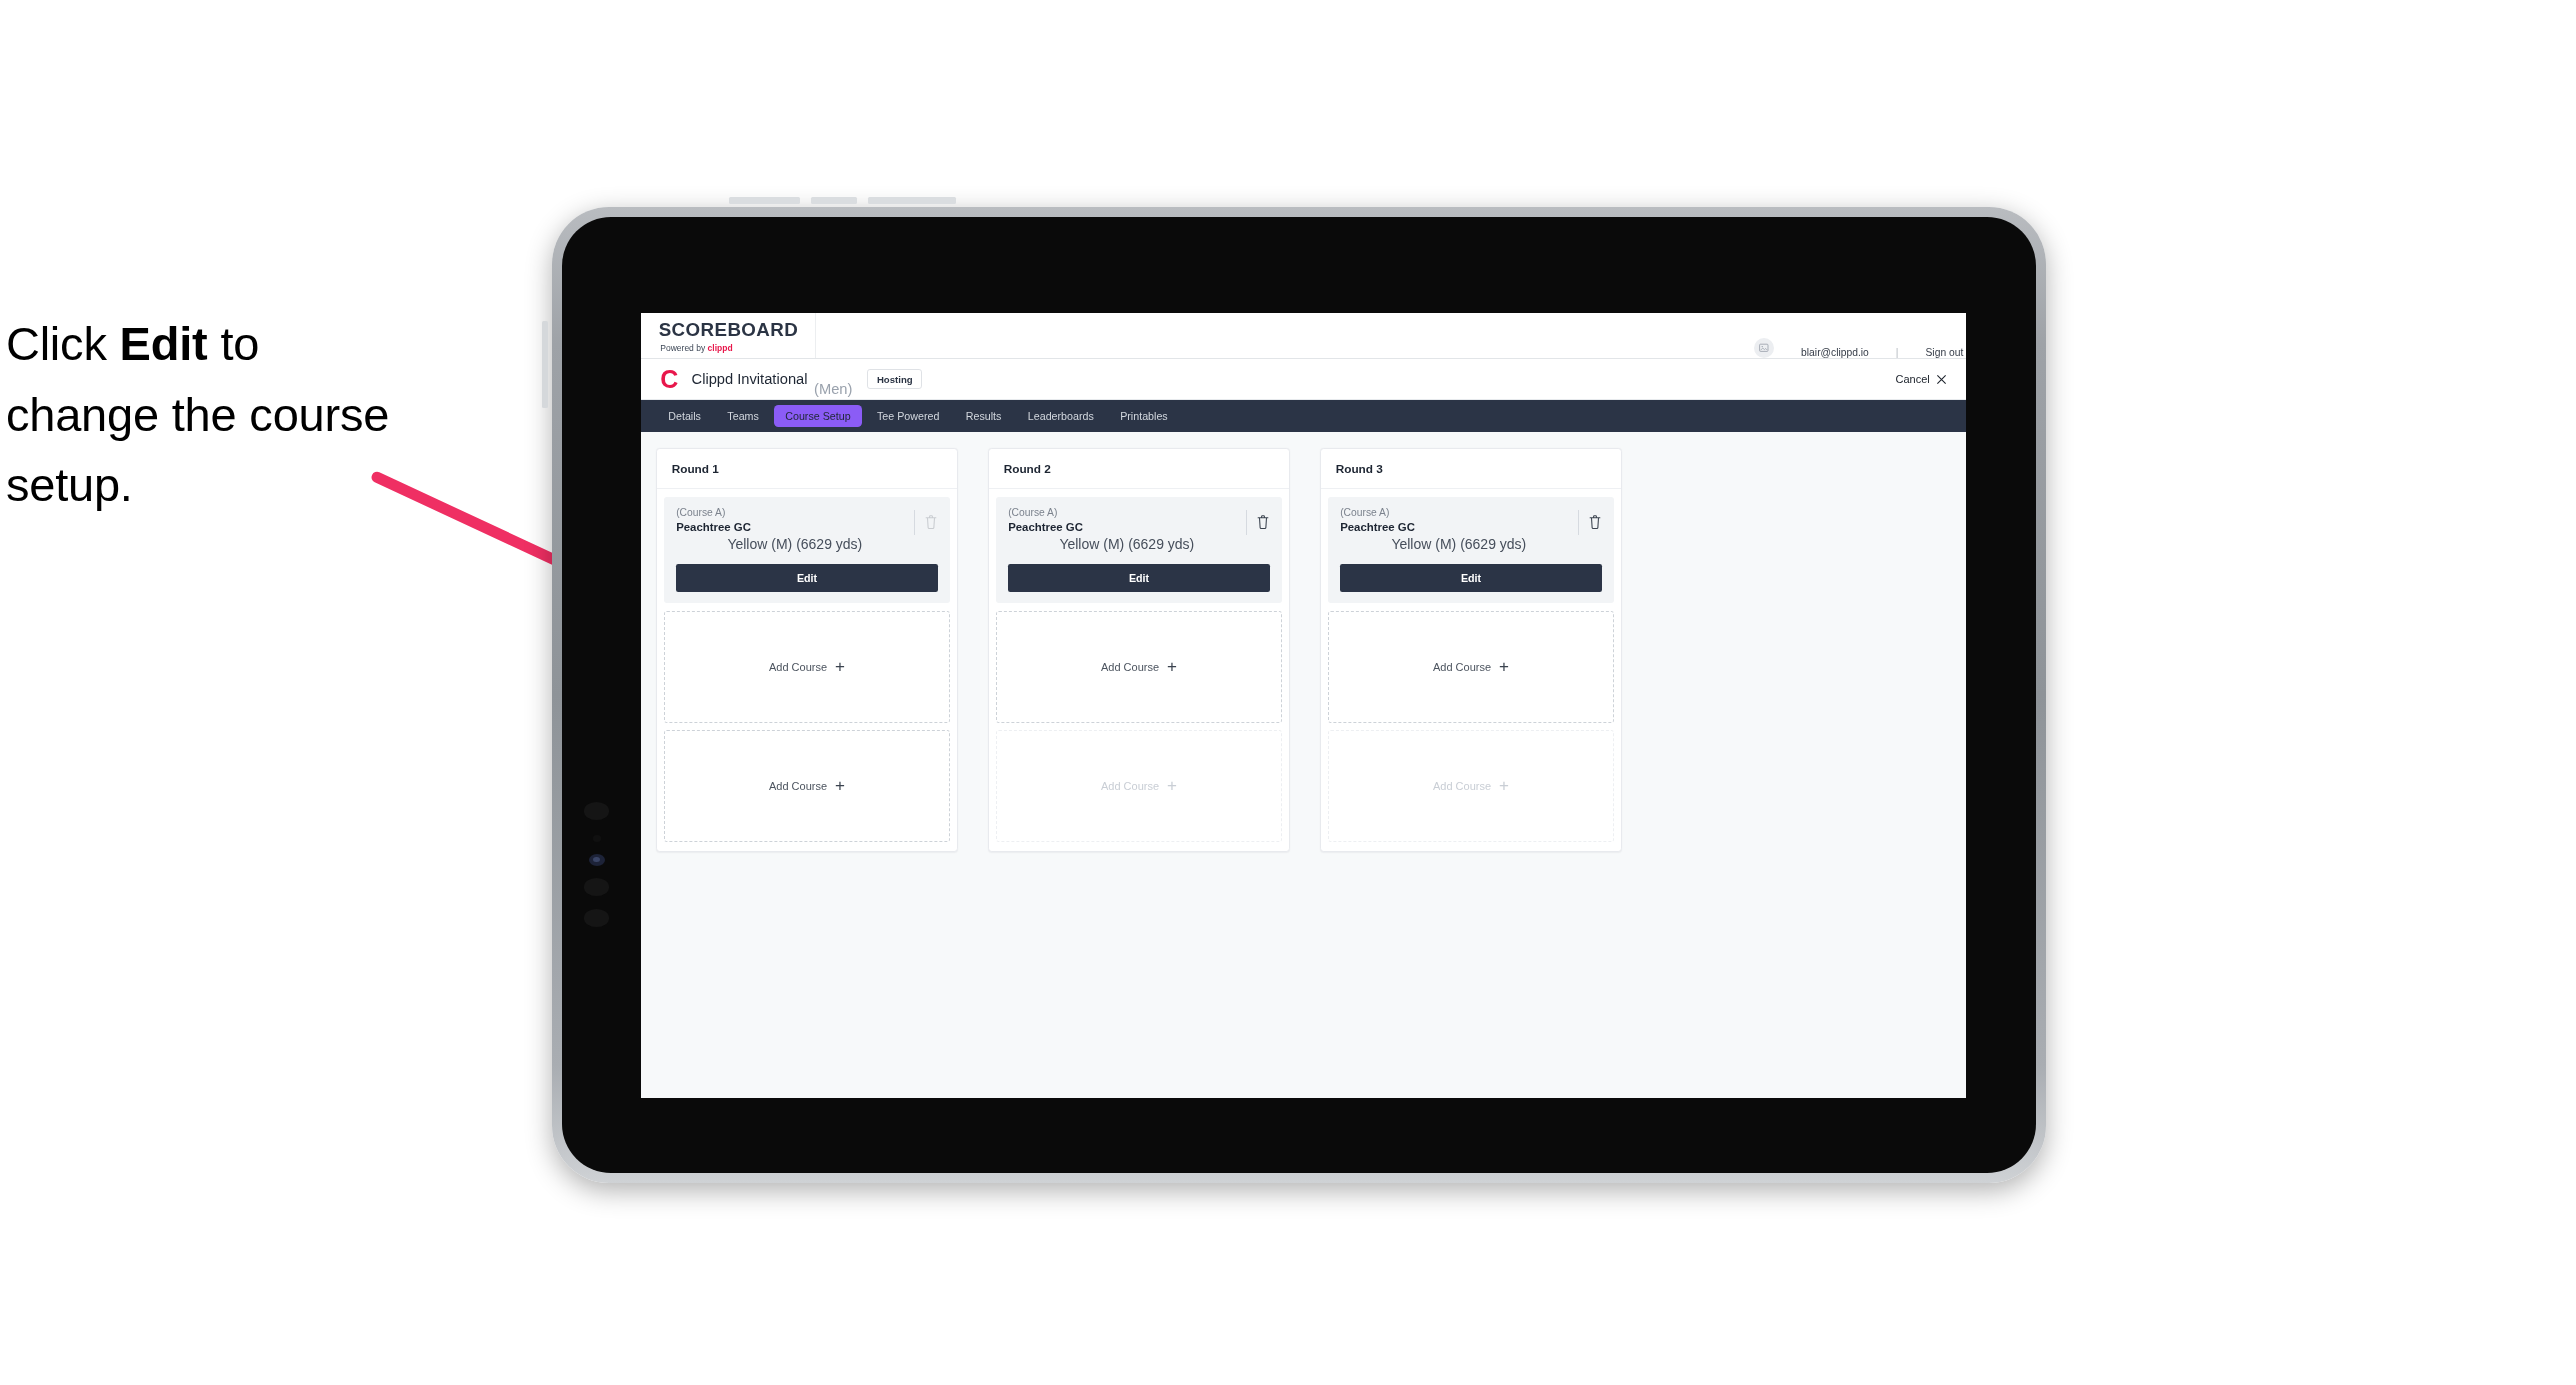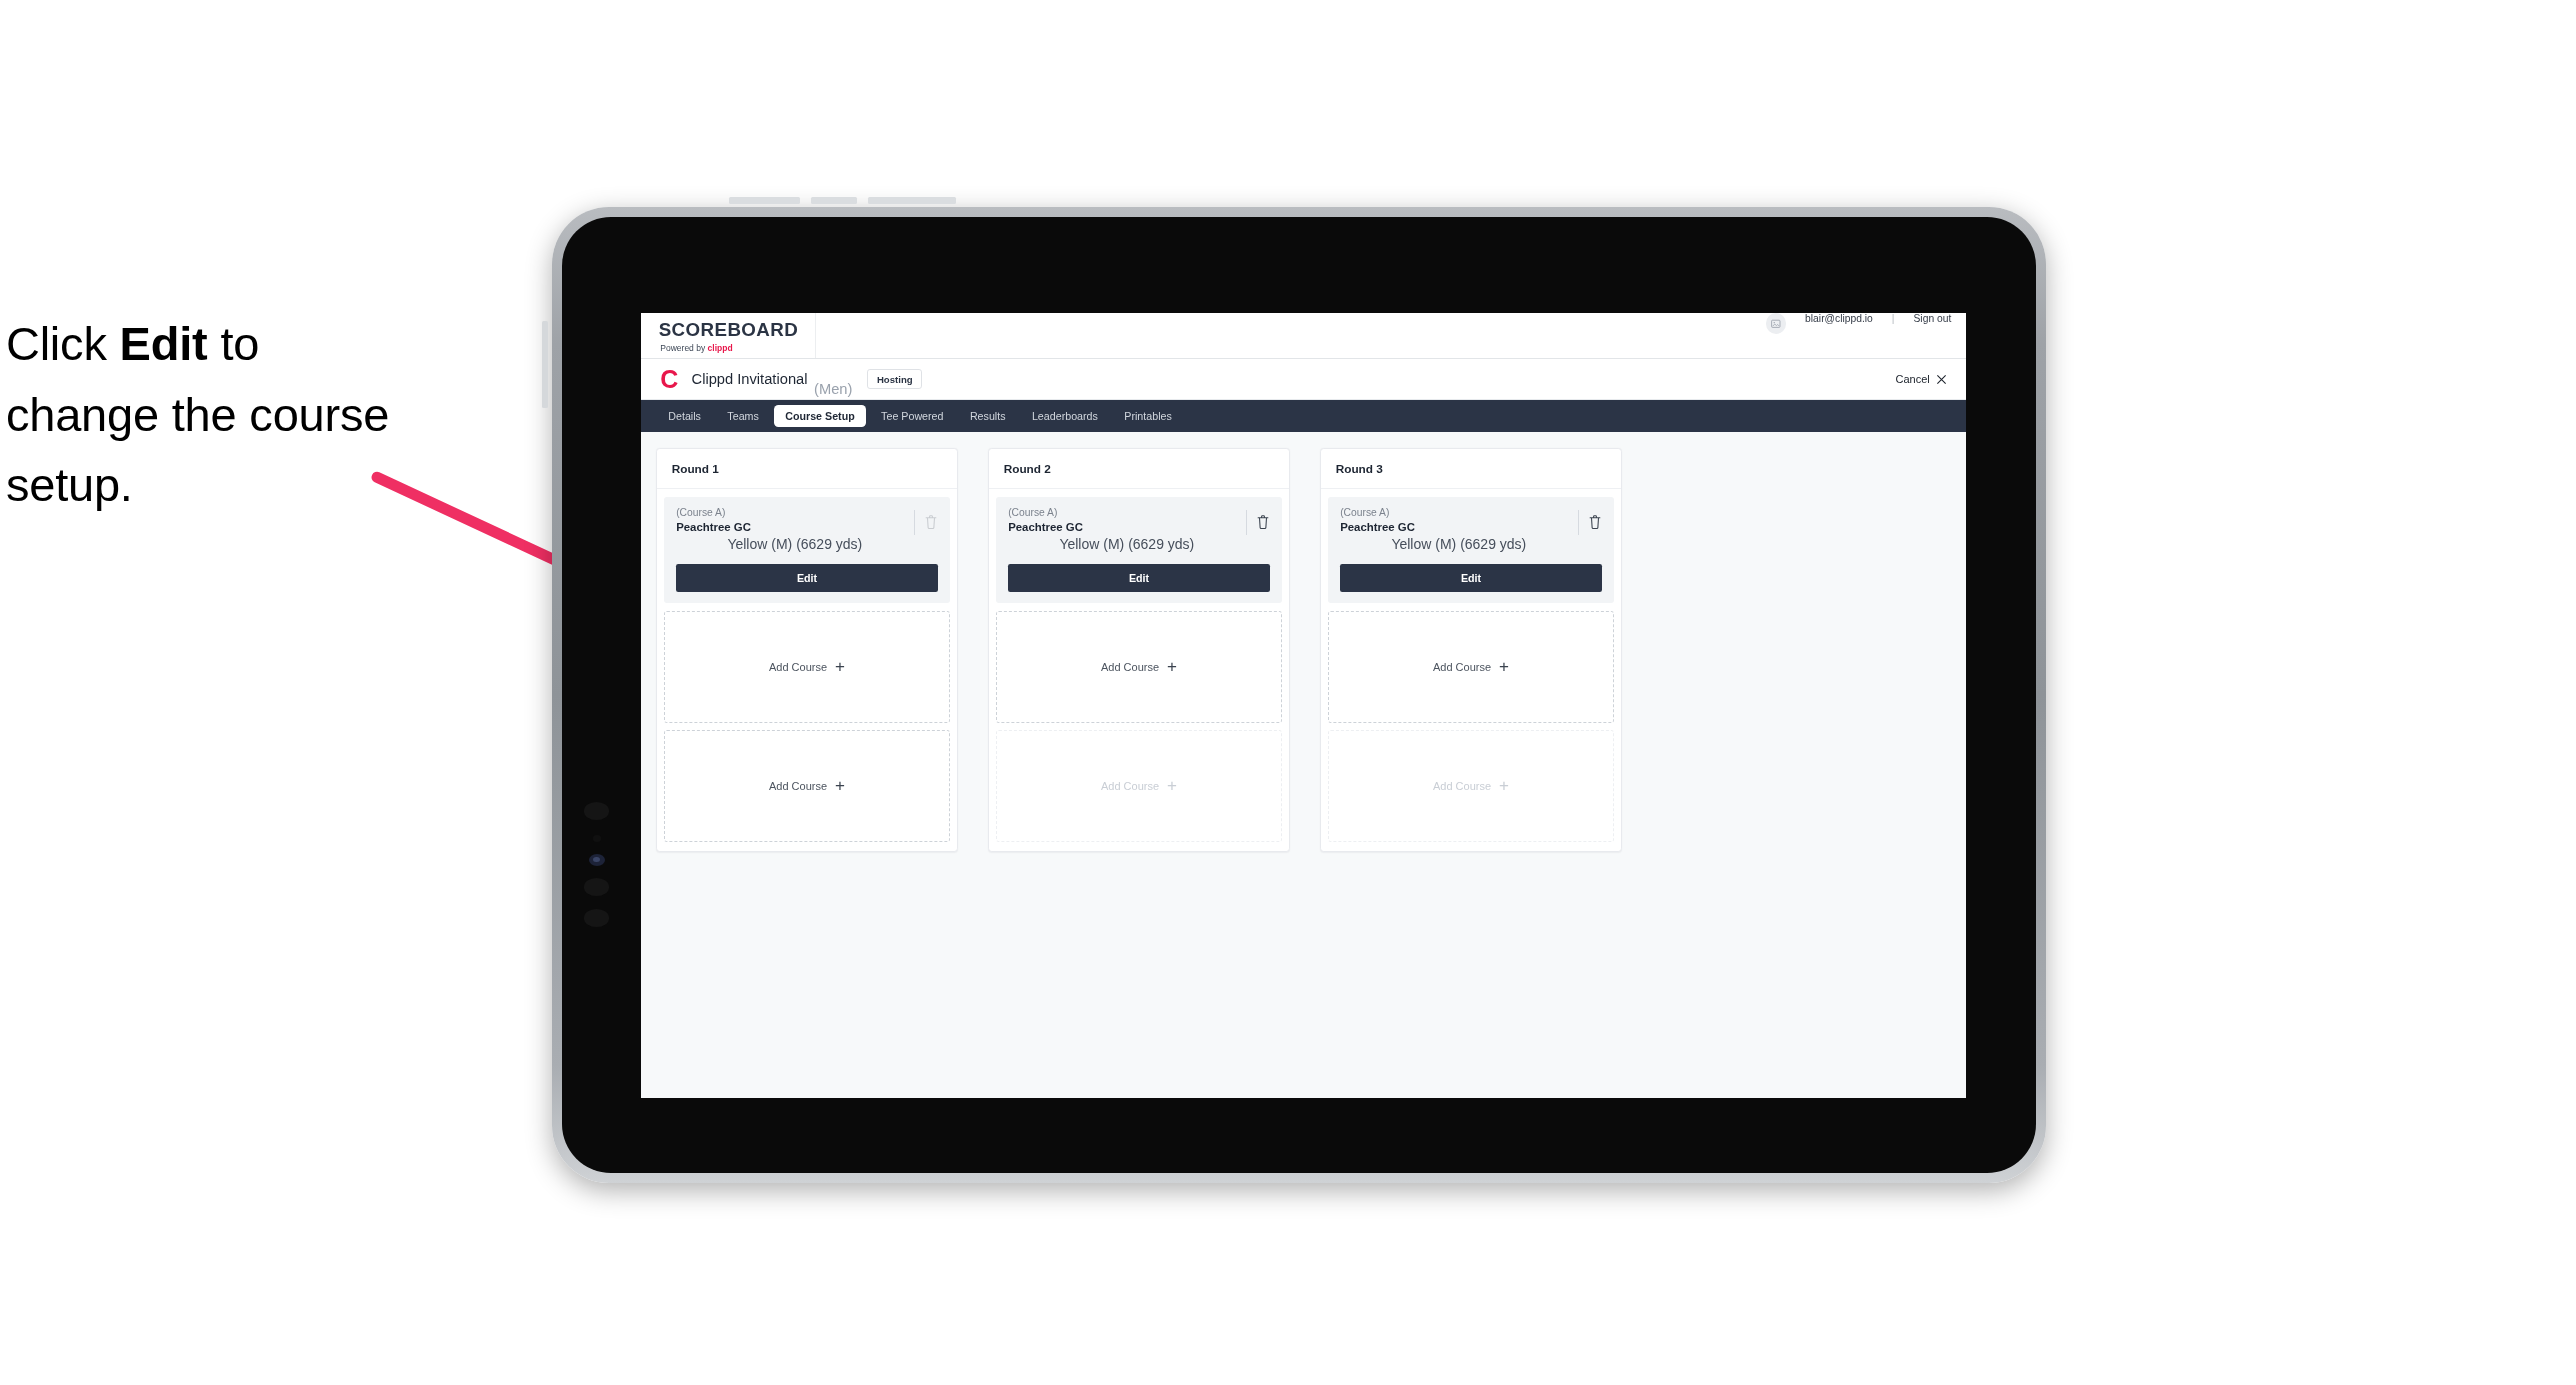--- a/index.html
+++ b/index.html
@@ -80,21 +80,21 @@
                font-family: "Liberation Sans", sans-serif; transform: scaleX(1.02); }
   .logo-sub { font-size: 8.5px; color: #3c4655; margin-top: 1.5px; }
   .logo-sub .brand { color: #e8174b; font-weight: 700; }
 
   .nav { display: flex; align-items: stretch; }
   .nav-item { display: flex; align-items: center; padding: 0 20.6px; font-size: 11px;
               color: #3c4350; letter-spacing: 0.4px; border-right: 0.7px solid #eceef0;
               position: relative; cursor: pointer; }
   .nav-item.active::after { content:""; position: absolute; left:0; right:0; bottom:-0.7px;
                             height: 2.2px; background: #e8174b; }
-  .topbar-right { margin-left: auto; display: flex; align-items: flex-start; padding-right: 15px; gap: 19px; }
+  .topbar-right { margin-left: auto; display: flex; align-items: flex-end; padding-right: 3px; gap: 27px; }
   .avatar { width: 20.6px; height: 20.6px; border-radius: 50%; background: #eceef1;
             display: flex; align-items: center; justify-content: center; }
   .avatar svg { width: 9.6px; height: 9.6px; }
   .user-email { font-size: 10.3px; color: #343b47; }
   .sep { font-size: 10.3px; color: #b4b9c0; }
   .signout { font-size: 10.3px; color: #343b47; cursor: pointer; }
 
   
   .titlebar { display: flex; align-items: center; height: 41px; background: #fff;
               padding: 0 19px; border-bottom: 0.7px solid #e7eaed; }
@@ -103,21 +103,21 @@
   .t-name { font-size: 14.7px; color: #1e2633; font-weight: 400; }
   .t-gender { font-size: 14.7px; color: #9aa2ad; margin-left: 6.6px; margin-top: 20px; }
   .hosting { margin-left: 14.7px; font-size: 9.6px; font-weight: 700; color: #2b3444;
              border: 0.7px solid #dfe2e6; border-radius: 2.9px; padding: 3.7px 8.8px; background: #fff; }
   .cancel { margin-left: auto; display: flex; align-items: center; gap: 6.6px;
             font-size: 11px; color: #20262f; cursor: pointer; }
 
   
   .tabbar { display: flex; align-items: center; height: 32px; background: #2b3446; padding: 0 16px; gap: 4.4px; }
   .tab { font-size: 10.7px; color: #d2d7de; padding: 5.2px 11px; border-radius: 4.4px; cursor: pointer; }
-  .tab.active { background: #ffffff; color: #1f2735; font-weight: 700; }
+  .tab.active { background: #8b5cf6; color: #1f2735; font-weight: 400; }
 
   
   .rounds { display: flex; gap: 30px; padding: 16px 14.7px; align-items: flex-start; }
   .round-col { width: 302px; background: #fff; border: 0.7px solid #e8eaee; border-radius: 3.7px;
                box-shadow: 0 0.7px 1.5px rgba(16,24,40,.05); }
   .round-head { padding: 12.5px 14.7px; font-size: 11.8px; font-weight: 700; color: #1d2532;
                 border-bottom: 0.7px solid #eef0f3; }
   .round-body { padding: 7.4px 7.4px 8.8px 7.4px; }
 
   .course-card { background: #f2f4f6; border-radius: 2.9px; padding: 10.3px 11.8px 11.8px 11.8px; }

